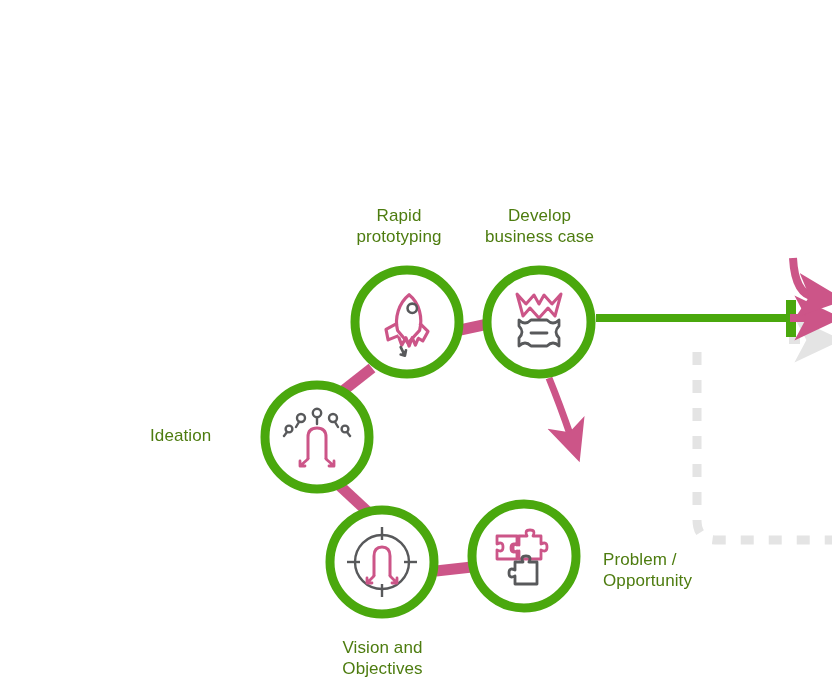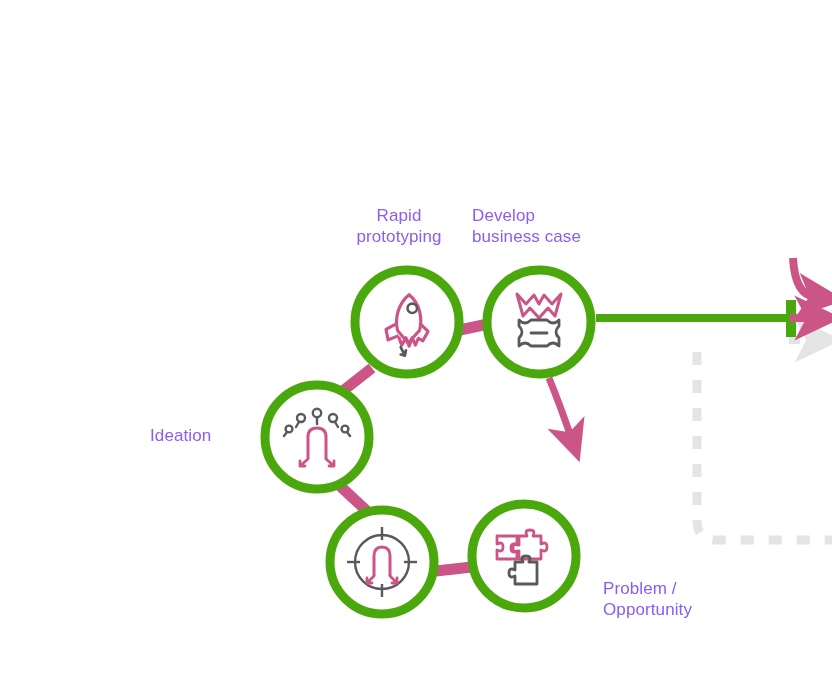--- a/index.html
+++ b/index.html
@@ -26,51 +26,51 @@
     left: 0;
     top: 0;
     width: 832px;
     height: 695px;
   }
   .diagram-label {
     position: absolute;
     font-family: "Liberation Sans", sans-serif;
     font-size: 17px;
     line-height: 21px;
-    color: #8b5cf6;
+    color: #4d7c0f;
     white-space: pre-line;
     letter-spacing: 0.1px;
   }
   .label-rapid-prototyping {
     left: 339px;
     top: 205px;
     width: 120px;
     text-align: center;
   }
   .label-develop-business-case {
     left: 472px;
     top: 205px;
     width: 135px;
-    text-align: left;
+    text-align: center;
   }
   .label-ideation {
     left: 150px;
     top: 425px;
     width: 110px;
     text-align: left;
   }
   .label-vision-objectives {
     left: 320px;
     top: 637px;
     width: 125px;
     text-align: center;
   }
   .label-problem-opportunity {
     left: 603px;
-    top: 578px;
+    top: 549px;
     width: 145px;
     text-align: left;
   }
 </style>
 </head>
 <body>
 
 <div id="canvas">
 
   <svg id="diagram-svg" viewBox="0 0 832 695">
@@ -198,16 +198,18 @@
 
   <div class="diagram-label label-rapid-prototyping">Rapid
 prototyping</div>
 
   <div class="diagram-label label-develop-business-case">Develop
 business case</div>
 
   <div class="diagram-label label-problem-opportunity">Problem /
 Opportunity</div>
 
+  <div class="diagram-label label-vision-objectives">Vision and
+Objectives</div>
 
   <div class="diagram-label label-ideation">Ideation</div>
 
 </div>
 
 </body></html>

